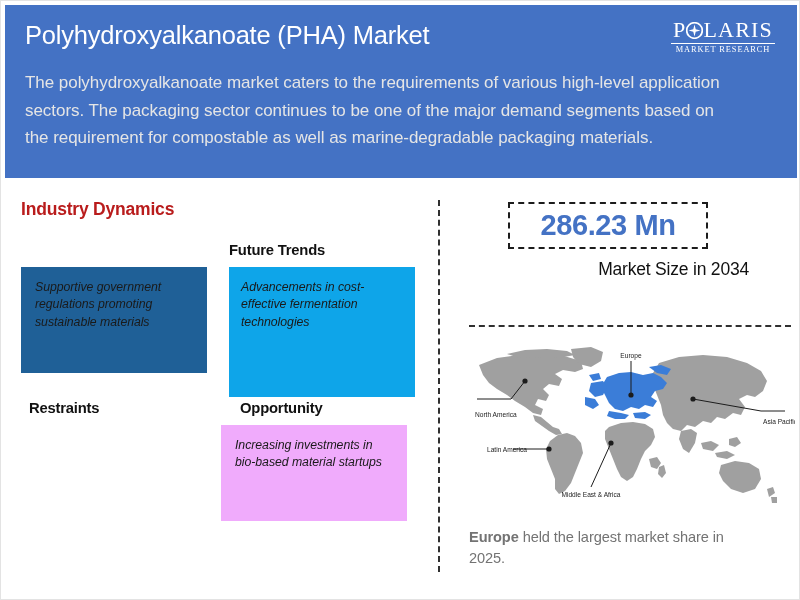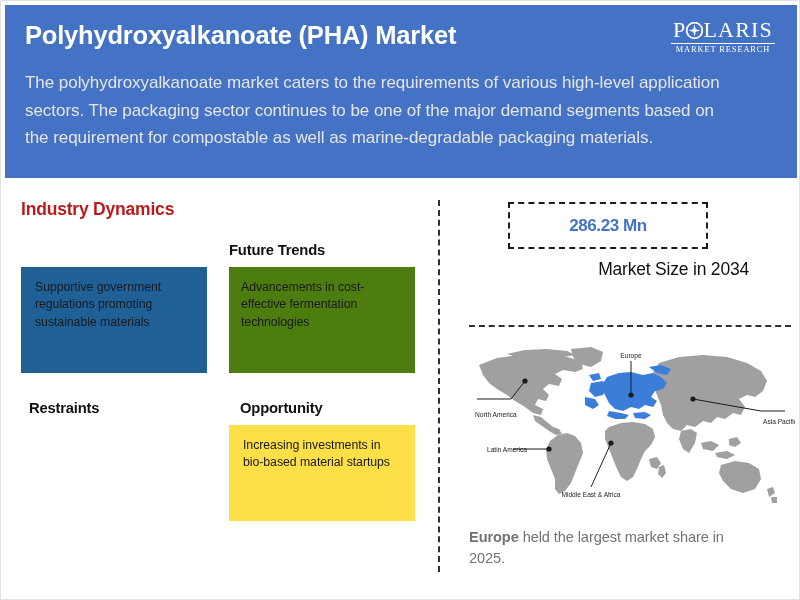--- a/index.html
+++ b/index.html
@@ -28,21 +28,21 @@
     background: #4472c4;
     box-sizing: border-box;
   }
   #header-title {
     position: absolute;
     left: 20px;
     top: 16px;
     width: 640px;
     color: #ffffff;
     font-size: 25.5px;
-    font-weight: bold;
+    font-weight: normal;
     letter-spacing: -0.2px;
     line-height: 1.15;
   }
   #header-desc {
     position: absolute;
     left: 20px;
     top: 64px;
     width: 700px;
     color: #e5e5e5;
     font-size: 17px;
@@ -111,37 +111,38 @@
     position: absolute;
     font-size: 14.8px;
     font-weight: bold;
     color: #111111;
     letter-spacing: -0.2px;
   }
   .quad-box {
     position: absolute;
     box-sizing: border-box;
     padding: 12px 14px 10px 14px;
+    font-style: italic;
   }
   .quad-box-text {
     font-size: 12.3px;
     line-height: 1.42;
     color: #1a1a1a;
     letter-spacing: -0.05px;
   }
 
   #label-growth  { left: 30px;  top: 241px; margin-top: 48px; }
   #label-future  { left: 228px; top: 241px; text-align: center; }
   #label-restr   { left: 20px;  top: 399px; margin-left: 8px; }
   #label-opp     { left: 239px; top: 399px; }
 
   #box-growth { left: 20px;  top: 266px; width: 186px; height: 106px; background: #1f6097; }
-  #box-future { left: 228px; top: 266px; width: 186px; height: 106px; background: #4d7c0f; padding-left: 12px; }
+  #box-future { left: 228px; top: 266px; width: 186px; height: 130px; background: #0ea5e9; padding-left: 12px; }
   #box-restr  { left: 20px;  top: 424px; width: 186px; height: 96px;  background: #e8b004; }
-  #box-opp    { left: 228px; top: 424px; width: 186px; height: 96px;  background: #fde047; }
+  #box-opp    { left: 220px; top: 424px; width: 186px; height: 96px;  background: #f0abfc; }
 
   
   #divider-vertical {
     position: absolute;
     left: 437px;
     top: 199px;
     width: 0px;
     height: 372px;
     border-left: 2px dashed #303030;
   }
@@ -162,21 +163,21 @@
     width: 200px;
     height: 47px;
     box-sizing: border-box;
     border: 2px dashed #1c1c1c;
     display: flex;
     align-items: center;
     justify-content: center;
   }
   #figure-value {
     color: #4472c4;
-    font-size: 17px;
+    font-size: 29px;
     font-weight: bold;
     letter-spacing: -0.4px;
   }
   #figure-caption {
     position: absolute;
     left: 468px;
     top: 258px;
     width: 280px;
     text-align: right;
     font-size: 17.5px;

